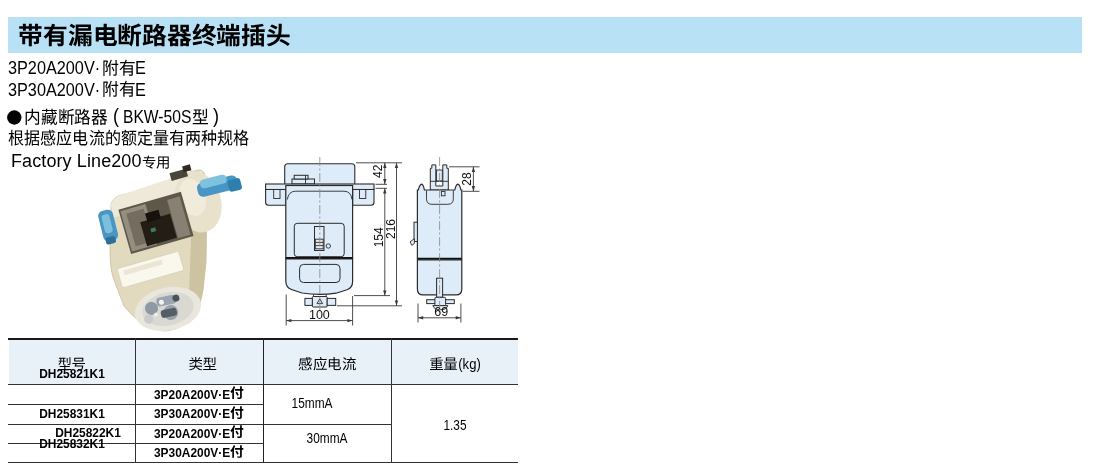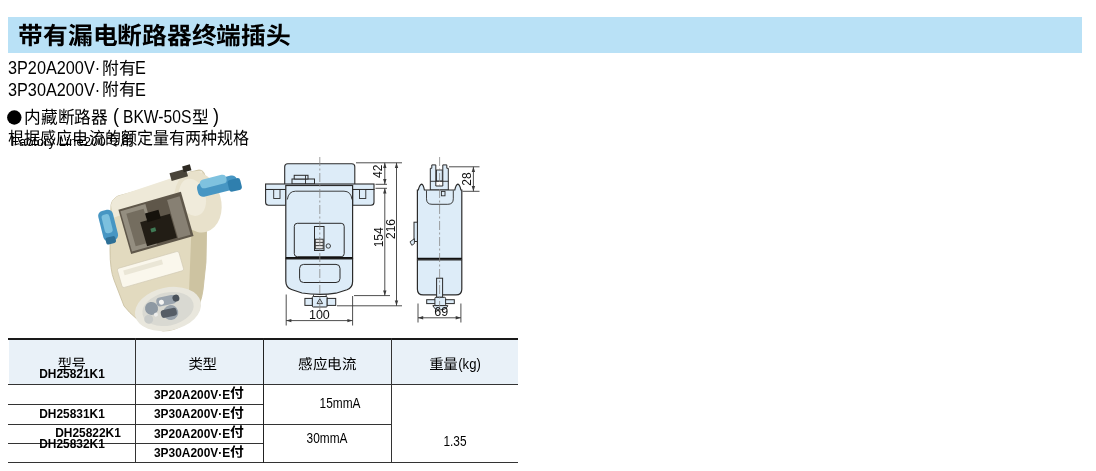--- a/index.html
+++ b/index.html
@@ -132,21 +132,21 @@
       </svg><svg class="k" style="width:16.06px;height:17.4px;" viewBox="0 0 1000 1000" preserveAspectRatio="none">
         <use href="#gr4e24"></use>
       </svg><svg class="k" style="width:16.06px;height:17.4px;" viewBox="0 0 1000 1000" preserveAspectRatio="none">
         <use href="#gr79cd"></use>
       </svg><svg class="k" style="width:16.06px;height:17.4px;" viewBox="0 0 1000 1000" preserveAspectRatio="none">
         <use href="#gr89c4"></use>
       </svg><svg class="k" style="width:16.06px;height:17.4px;" viewBox="0 0 1000 1000" preserveAspectRatio="none">
         <use href="#gr683c"></use>
       </svg></div>
 
-<div class="abs" style="left:11px;top:133px;font-size:13px;line-height:15px;letter-spacing:0.1px;white-space:nowrap">Factory Line200<svg class="k" style="width:14.35px;height:14.3px;" viewBox="0 0 1000 1000" preserveAspectRatio="none">
+<div class="abs" style="left:11px;top:154px;font-size:18px;line-height:15px;letter-spacing:0.1px;white-space:nowrap">Factory Line200<svg class="k" style="width:14.35px;height:14.3px;" viewBox="0 0 1000 1000" preserveAspectRatio="none">
         <use href="#gr4e13"></use>
       </svg><svg class="k" style="width:14.35px;height:14.3px;" viewBox="0 0 1000 1000" preserveAspectRatio="none">
         <use href="#gr7528"></use>
       </svg></div>
 
 <svg class="ov" width="1096" height="471" viewBox="0 0 1096 471" fill="none">
 
 <g>
         <rect x="284.7" y="163.8" width="70.1" height="24" rx="3" fill="#ddecf8" stroke="#2b2b2b" stroke-width="1.1"></rect>
       </g>
@@ -427,17 +427,17 @@
 <div class="abs" style="left:199px;top:433.3px;transform:translate(-50%,-50%);font-size:13.4px;font-weight:normal;letter-spacing:0px;white-space:nowrap;line-height:16.4px"><span style="display:inline-block;width:76.25px;white-space:nowrap;font-size:13.4px;font-weight:bold;transform:scaleX(0.89);transform-origin:0 60%">3P20A200V·E</span><span style="display:inline-block;width:0"></span><svg class="k" style="width:13.8px;height:13.8px;vertical-align:-1.6px;" viewBox="0 0 1000 1000" preserveAspectRatio="none">
         <use href="#gb4ed8"></use>
       </svg></div>
 
 <div class="abs" style="left:71.5px;top:444px;transform:translate(-50%,-50%);font-size:13.4px;font-weight:normal;letter-spacing:0px;white-space:nowrap;line-height:16.4px"><span style="display:inline-block;width:65.64px;white-space:nowrap;font-size:13.4px;font-weight:bold;transform:scaleX(0.89);transform-origin:0 60%">DH25832K1</span></div>
 
 <div class="abs" style="left:199px;top:452.6px;transform:translate(-50%,-50%);font-size:13.4px;font-weight:normal;letter-spacing:0px;white-space:nowrap;line-height:16.4px"><span style="display:inline-block;width:76.25px;white-space:nowrap;font-size:13.4px;font-weight:bold;transform:scaleX(0.89);transform-origin:0 60%">3P30A200V·E</span><span style="display:inline-block;width:0"></span><svg class="k" style="width:13.8px;height:13.8px;vertical-align:-1.6px;" viewBox="0 0 1000 1000" preserveAspectRatio="none">
         <use href="#gb4ed8"></use>
       </svg></div>
 
-<div class="abs" style="left:340px;top:404px;transform:translate(-50%,-50%);font-size:13.8px;font-weight:normal;letter-spacing:0px;white-space:nowrap;line-height:16.8px"><span style="display:inline-block;width:40.89px;white-space:nowrap;font-size:13.8px;font-weight:normal;transform:scaleX(0.86);transform-origin:0 60%">15mmA</span></div>
+<div class="abs" style="left:312px;top:404px;transform:translate(-50%,-50%);font-size:13.8px;font-weight:normal;letter-spacing:0px;white-space:nowrap;line-height:16.8px"><span style="display:inline-block;width:40.89px;white-space:nowrap;font-size:13.8px;font-weight:normal;transform:scaleX(0.86);transform-origin:0 60%">15mmA</span></div>
 
 <div class="abs" style="left:327px;top:439px;transform:translate(-50%,-50%);font-size:13.8px;font-weight:normal;letter-spacing:0px;white-space:nowrap;line-height:16.8px"><span style="display:inline-block;width:40.89px;white-space:nowrap;font-size:13.8px;font-weight:normal;transform:scaleX(0.86);transform-origin:0 60%">30mmA</span></div>
 
-<div class="abs" style="left:454.5px;top:442px;transform:translate(-50%,-50%);font-size:13.8px;font-weight:normal;letter-spacing:0px;white-space:nowrap;line-height:16.8px"><span style="display:inline-block;width:23.10px;white-space:nowrap;font-size:13.8px;font-weight:normal;transform:scaleX(0.86);transform-origin:0 60%">1.35</span></div>
+<div class="abs" style="left:454.5px;top:426px;transform:translate(-50%,-50%);font-size:13.8px;font-weight:normal;letter-spacing:0px;white-space:nowrap;line-height:16.8px"><span style="display:inline-block;width:23.10px;white-space:nowrap;font-size:13.8px;font-weight:normal;transform:scaleX(0.86);transform-origin:0 60%">1.35</span></div>
 </div>
 </body></html>

